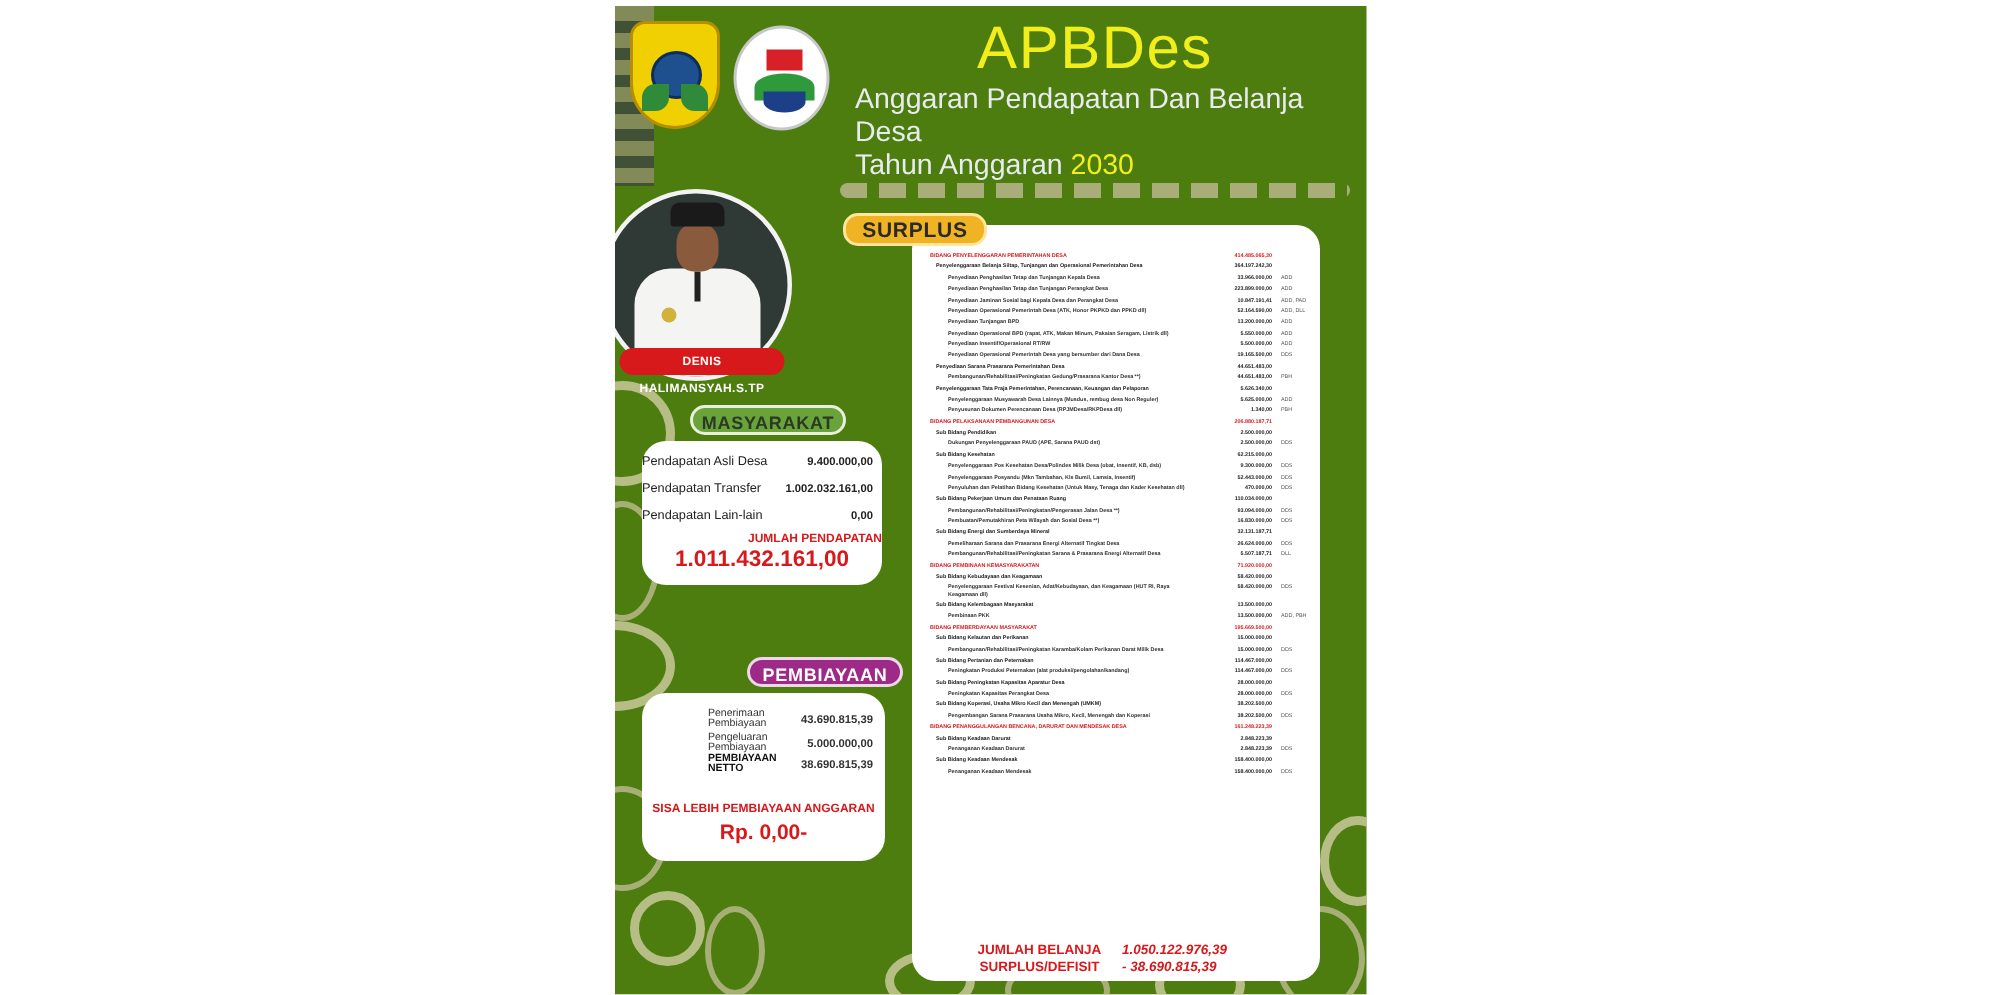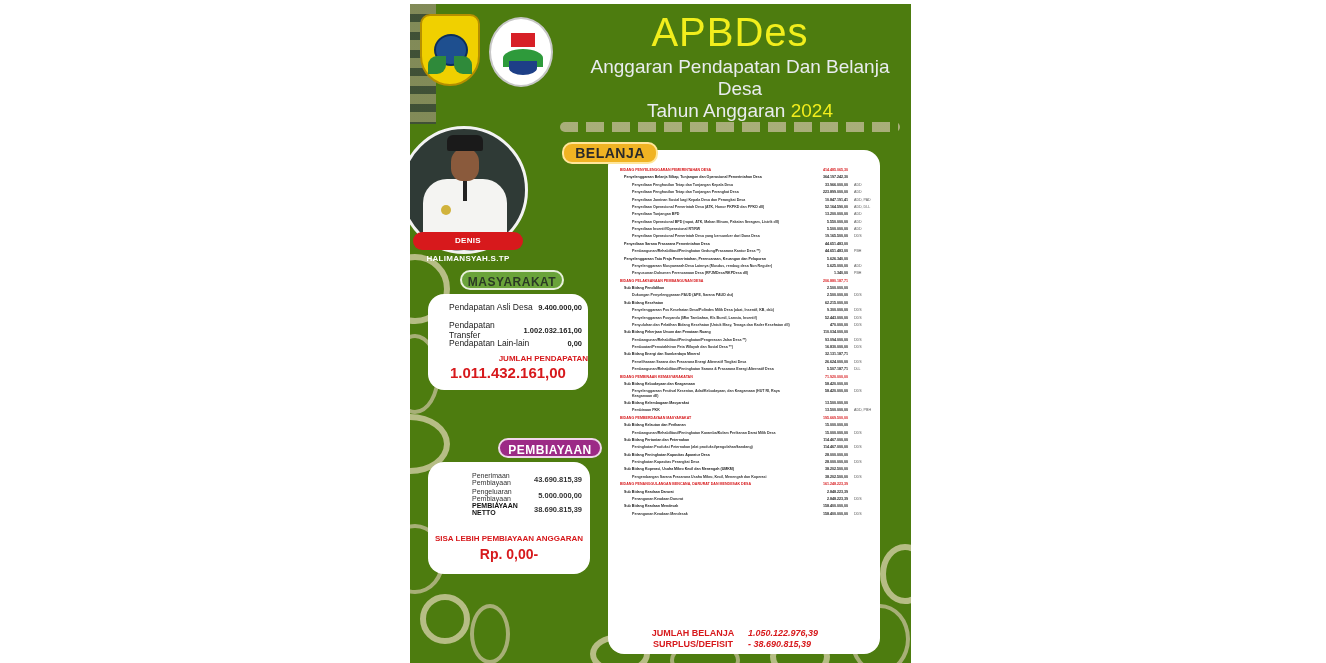--- a/index.html
+++ b/index.html
@@ -46,21 +46,21 @@
   }
   .logo-ministry .roof { position: absolute; left: 20px; top: 14px; width: 24px; height: 14px; background: #d72027; }
   .logo-ministry .hill { position: absolute; left: 12px; top: 30px; width: 40px; height: 18px; background: #2e9a3b; border-radius: 50% 50% 0 0; }
   .logo-ministry .hand { position: absolute; left: 18px; top: 42px; width: 28px; height: 14px; background: #1d3f87; border-radius: 0 0 50% 50%; }
 
   .title-main {
     position: absolute; left: 160px; top: 6px; width: 320px; text-align: center;
     color: #f2ee1c; font-size: 40px; font-weight: normal; letter-spacing: 1px;
   }
   .subtitle {
-    position: absolute; left: 140px; width: 360px; text-align: center;
+    position: absolute; left: 140px; width: 360px; text-align: left;
     color: #e9ecef; font-size: 19px; padding-left: 20px;
   }
   .subtitle .hl { color: #f2ee1c; }
   .sub1 { top: 52px; }
   .sub2 { top: 74px; }
   .sub3 { top: 96px; }
 
   
   .portrait-circle {
     position: absolute; left: -10px; top: 122px; width: 128px; height: 128px; border-radius: 50%;
@@ -88,21 +88,21 @@
   .pill.magenta { background: #9c2a86; color: #ffffff; font-size: 12px; border: 2px solid #f0d6ea; }
   .pill.yellow { background: #f0b323; color: #2a2a2a; font-size: 14px; border: 2px solid #ffe69a; }
 
   .card {
     position: absolute; background: #ffffff; border-radius: 16px; color: #222;
   }
 
   
   .pend-card { left: 18px; top: 290px; width: 160px; height: 96px; }
   .row { display: flex; justify-content: space-between; align-items: center; }
-  .pend-row { position: absolute; left: 21px; right: 6px; font-size: 8.5px; }
+  .pend-row { position: absolute; left: 0; right: 6px; font-size: 8.5px; }
   .pend-row .val { font-weight: bold; font-size: 7.5px; }
   .total-label { position: absolute; left: 0; width: 100%; text-align: center; color: #d7191c; font-weight: bold; }
 
   
   .pemb-card { left: 18px; top: 458px; width: 162px; height: 112px; }
   .pemb-row { position: absolute; left: 8px; right: 8px; font-size: 7px; color: #333; margin-left: 36px; }
   .pemb-row .val { font-weight: bold; font-size: 7.5px; }
   .pemb-row.bold .lbl { font-weight: bold; color: #111; }
 
   
@@ -149,21 +149,21 @@
   <div class="logo-ministry">
     <div class="roof"></div>
       <div class="hill"></div>
       <div class="hand"></div>
   </div>
 
   <div class="title-main">APBDes</div>
   <div class="subtitle sub1">Anggaran Pendapatan Dan Belanja Desa</div>
   <div class="subtitle sub3">
     <span>Tahun Anggaran</span>
-    <span class="hl">2024</span>
+    <span class="hl">2030</span>
   </div>
 
   <div class="portrait-circle">
     <div class="portrait-figure">
       <div class="body"></div>
         <div class="tie"></div>
         <div class="face"></div>
         <div class="cap"></div>
         <div class="medal"></div>
     </div>
@@ -448,15 +448,15 @@
       <div class="row">
         <span class="lbl">JUMLAH BELANJA</span>
         <span class="val">1.050.122.976,39</span>
       </div>
       <div class="row">
         <span class="lbl">SURPLUS/DEFISIT</span>
         <span class="val">- 38.690.815,39</span>
       </div>
     </div>
   </div>
-  <div class="pill yellow" style="left:152px;top:138px;width:96px;height:22px;line-height:18px;">BELANJA</div>
+  <div class="pill yellow" style="left:152px;top:138px;width:96px;height:22px;line-height:18px;">SURPLUS</div>
 
 </div>
 
 </body></html>

